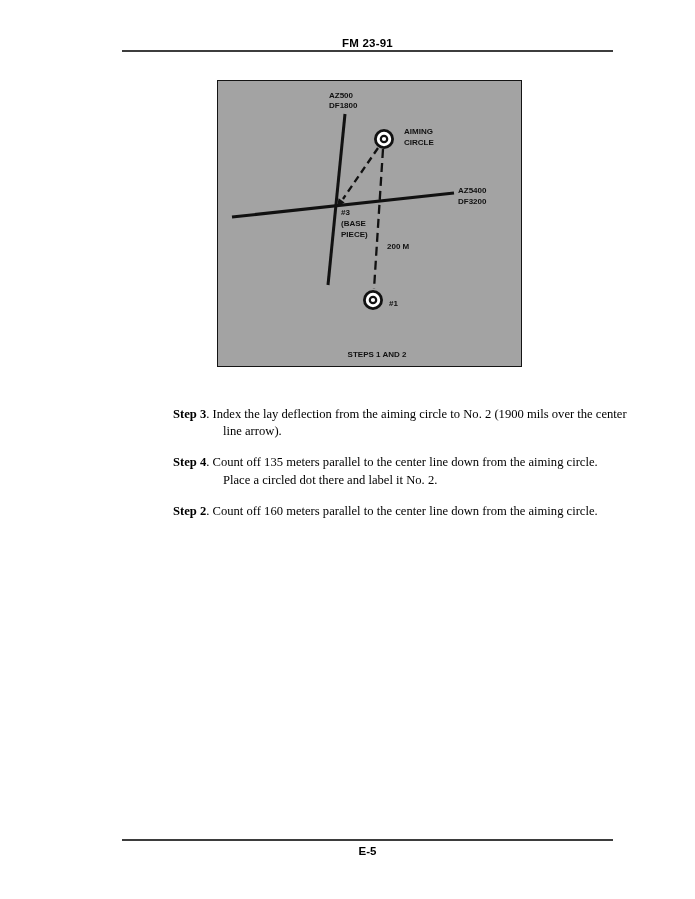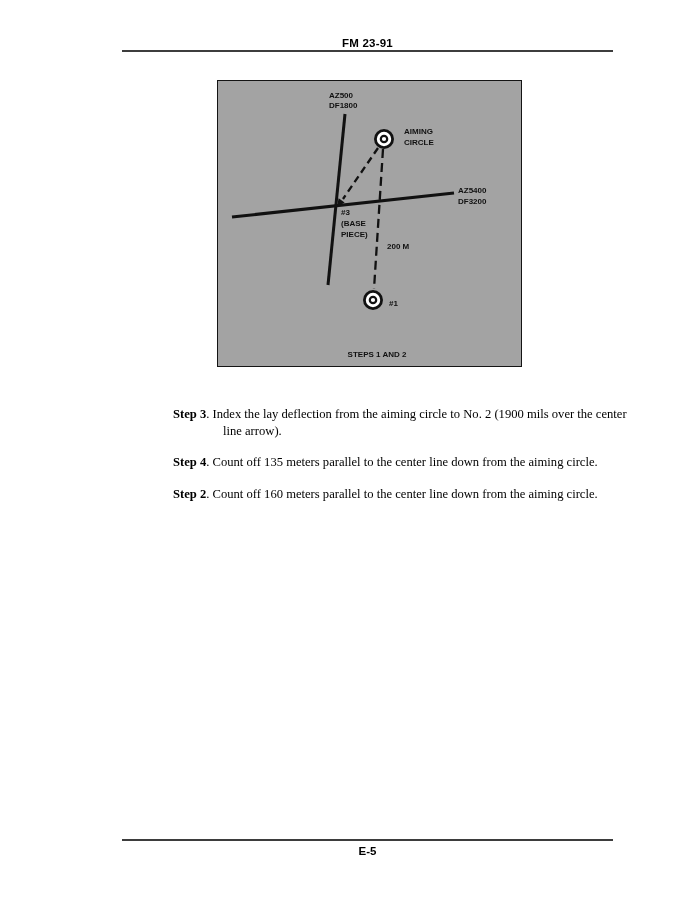--- a/index.html
+++ b/index.html
@@ -103,20 +103,20 @@
       <text class="fig-label" x="123" y="156">PIECE)</text>
       <text class="fig-label" x="169" y="168">200 M</text>
       <text class="fig-label" x="171" y="225">#1</text>
       <text class="fig-label" x="159" y="276" text-anchor="middle">STEPS 1 AND 2</text>
     </svg>
   </div>
 
 
   <div class="steps">
     <p class="step"><span class="step-label">Step 3</span><span>.  </span><span>Index the lay deflection from the aiming circle to No. 2 (1900 mils over the center</span><br><span>line arrow).</span></p>
-    <p class="step"><span class="step-label">Step 4</span><span>.  </span><span>Count off 135 meters parallel to the center line down from the aiming circle.</span><br></p>
+    <p class="step"><span class="step-label">Step 4</span><span>.  </span><span>Count off 135 meters parallel to the center line down from the aiming circle.</span><br><span>Place a circled dot there and label it No. 2.</span></p>
     <p class="step"><span class="step-label">Step 2</span><span>.  </span><span>Count off 160 meters parallel to the center line down from the aiming circle.</span><br></p>
   </div>
 
   <div class="footer-rule"></div>
   <div class="page-number">E-5</div>
 
 </div>
 
 </body></html>

